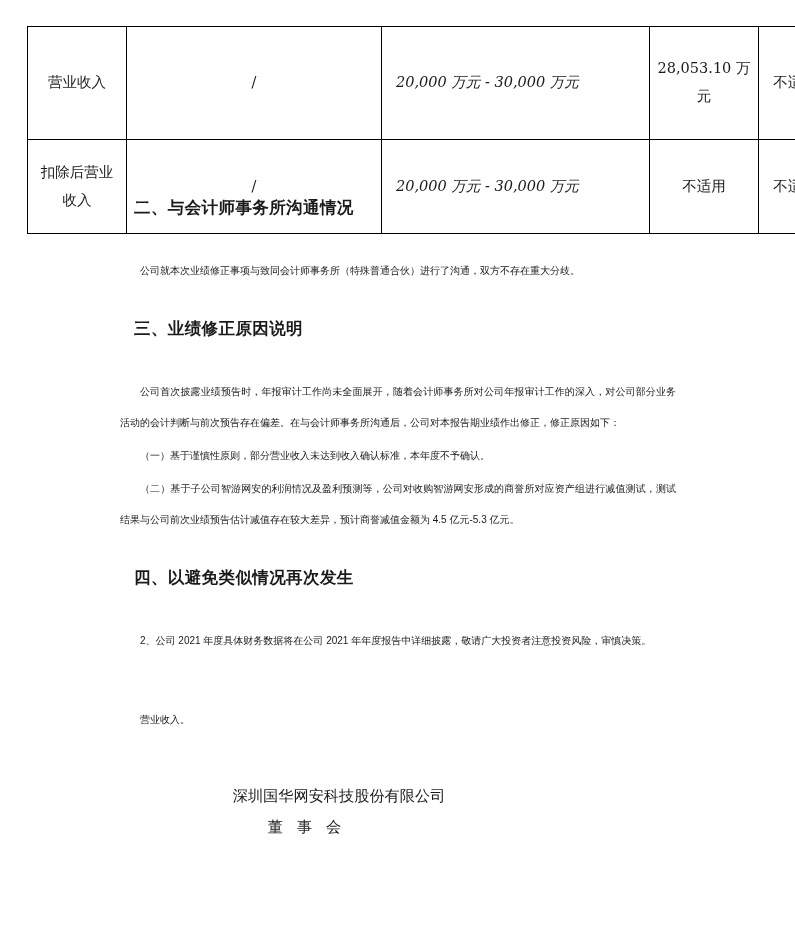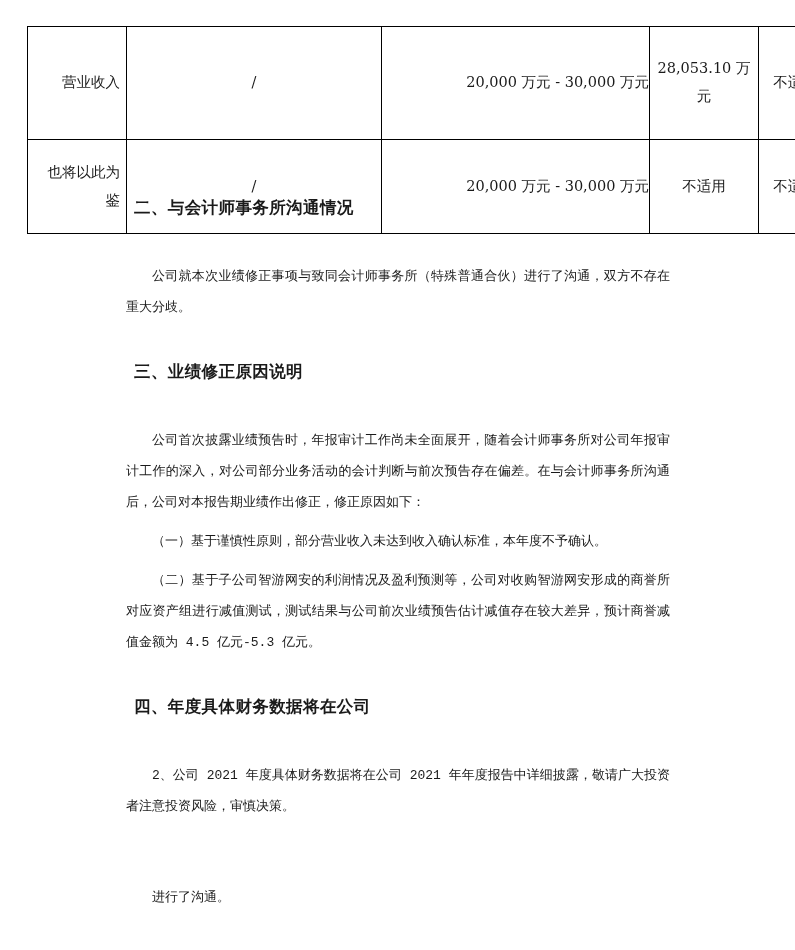--- a/index.html
+++ b/index.html
@@ -29,23 +29,23 @@
     table-layout: fixed;
   }
   table.fin td {
     border: 1px solid #000000;
     font-size: 14.5px;
     font-family: "DejaVu Serif", "Liberation Serif", serif;
     color: #1a1a1a;
     vertical-align: middle;
     line-height: 1.9;
   }
-  .col-label   { width: 86px;  text-align: right; padding: 4px 6px; }
+  .col-label   { width: 86px;  text-align: center; padding: 4px 6px; }
   .col-prev    { width: 242px; text-align: center; padding: 4px 6px; color:#555; }
-  .col-revised { width: 253px; text-align: right;   padding: 4px 0 4px 14px; }
+  .col-revised { width: 253px; text-align: left;   padding: 4px 0 4px 14px; font-style: italic; }
   .col-actual  { width: 96px;  text-align: center; padding: 20px 6px; }
   .col-na      { width: 64px;  text-align: center; padding: 4px 4px; }
 
   .row-1 td { height: 72px; }
   .row-2 td { height: 53px; }
 
   
   .content {
     position: absolute;
     left: 0;
@@ -55,28 +55,28 @@
   .sec-head {
     margin: 16px;
     padding: 0 0 0 118px;
     font-size: 16.5px;
     font-weight: bold;
     line-height: 31px;
     letter-spacing: 0.4px;
     font-family: "DejaVu Serif", "Liberation Serif", serif;
   }
   .para {
-    margin: 8px;
+    margin: 2px;
     padding: 0 117px 0 118px;
-    font-size: 13px;
+    font-size: 10px;
     line-height: 31px;
     text-align: justify;
     text-justify: inter-ideograph;
     text-indent: 2em;
-    font-family: Liberation Mono, monospace;
+    font-family: Liberation Sans, sans-serif;
   }
   .spacer-sm { height: 9px; }
   .spacer-md { height: 14px; }
   .spacer-lg { height: 44px; }
 
   
   .sig {
     margin: 0;
     padding: 0 117px 0 0;
     font-size: 15.2px;
@@ -96,21 +96,21 @@
   <table class="fin">
     <tbody>
       <tr class="row-1">
         <td class="col-label">营业收入</td>
         <td class="col-prev">/</td>
         <td class="col-revised">20,000 万元 - 30,000 万元</td>
         <td class="col-actual">28,053.10 万元</td>
         <td class="col-na">不适用</td>
       </tr>
       <tr class="row-2">
-        <td class="col-label">也将以此为鉴</td>
+        <td class="col-label">扣除后营业收入</td>
         <td class="col-prev">/</td>
         <td class="col-revised">20,000 万元 - 30,000 万元</td>
         <td class="col-actual">不适用</td>
         <td class="col-na">不适用</td>
       </tr>
     </tbody>
   </table>
 </div>
 
 <div class="content">
@@ -120,24 +120,24 @@
   <p class="para">公司就本次业绩修正事项与致同会计师事务所（特殊普通合伙）进行了沟通，双方不存在重大分歧。</p>
 
   <div class="spacer-sm"></div>
   <h2 class="sec-head">三、业绩修正原因说明</h2>
   <div class="spacer-md"></div>
   <p class="para">公司首次披露业绩预告时，年报审计工作尚未全面展开，随着会计师事务所对公司年报审计工作的深入，对公司部分业务活动的会计判断与前次预告存在偏差。在与会计师事务所沟通后，公司对本报告期业绩作出修正，修正原因如下：</p>
   <p class="para">（一）基于谨慎性原则，部分营业收入未达到收入确认标准，本年度不予确认。</p>
   <p class="para">（二）基于子公司智游网安的利润情况及盈利预测等，公司对收购智游网安形成的商誉所对应资产组进行减值测试，测试结果与公司前次业绩预告估计减值存在较大差异，预计商誉减值金额为 4.5 亿元-5.3 亿元。</p>
 
   <div class="spacer-sm"></div>
-  <h2 class="sec-head">四、年度具体财务数据将在公司</h2>
+  <h2 class="sec-head">四、以避免类似情况再次发生</h2>
   <div class="spacer-md"></div>
   <p class="para">2、公司 2021 年度具体财务数据将在公司 2021 年年度报告中详细披露，敬请广大投资者注意投资风险，审慎决策。</p>
 
   <div class="spacer-lg"></div>
-  <p class="para">进行了沟通。</p>
+  <p class="para">营业收入。</p>
 
   <div class="spacer-lg"></div>
   <p class="sig">深圳国华网安科技股份有限公司</p>
   <p class="sig sig-board">董事会</p>
 
 </div>
 
 </body></html>

